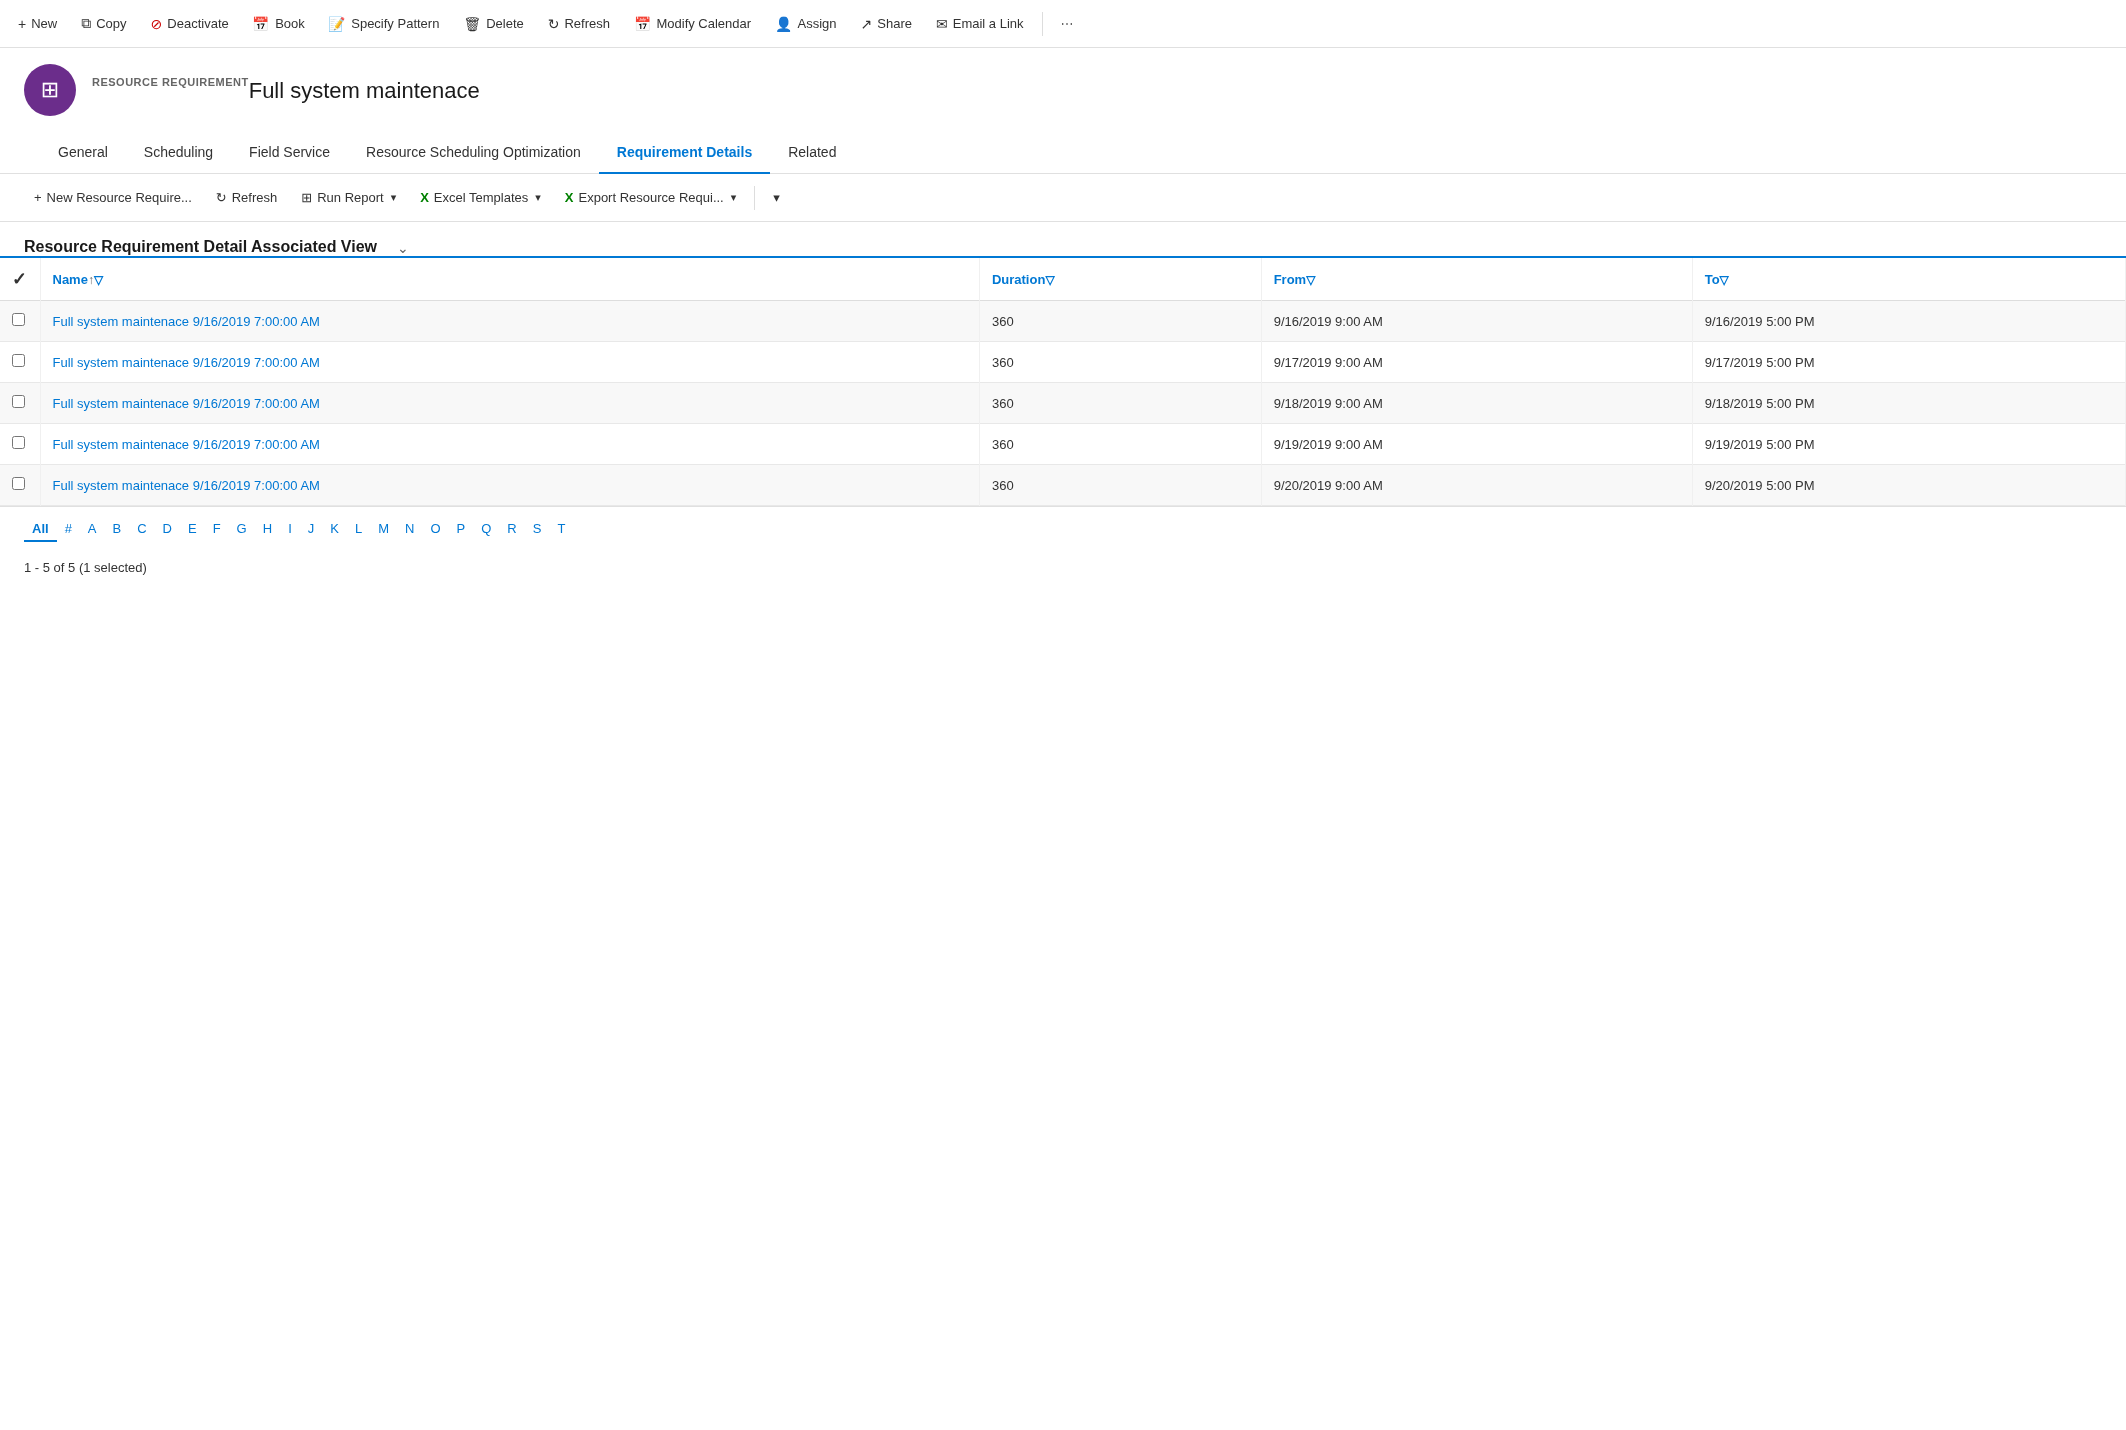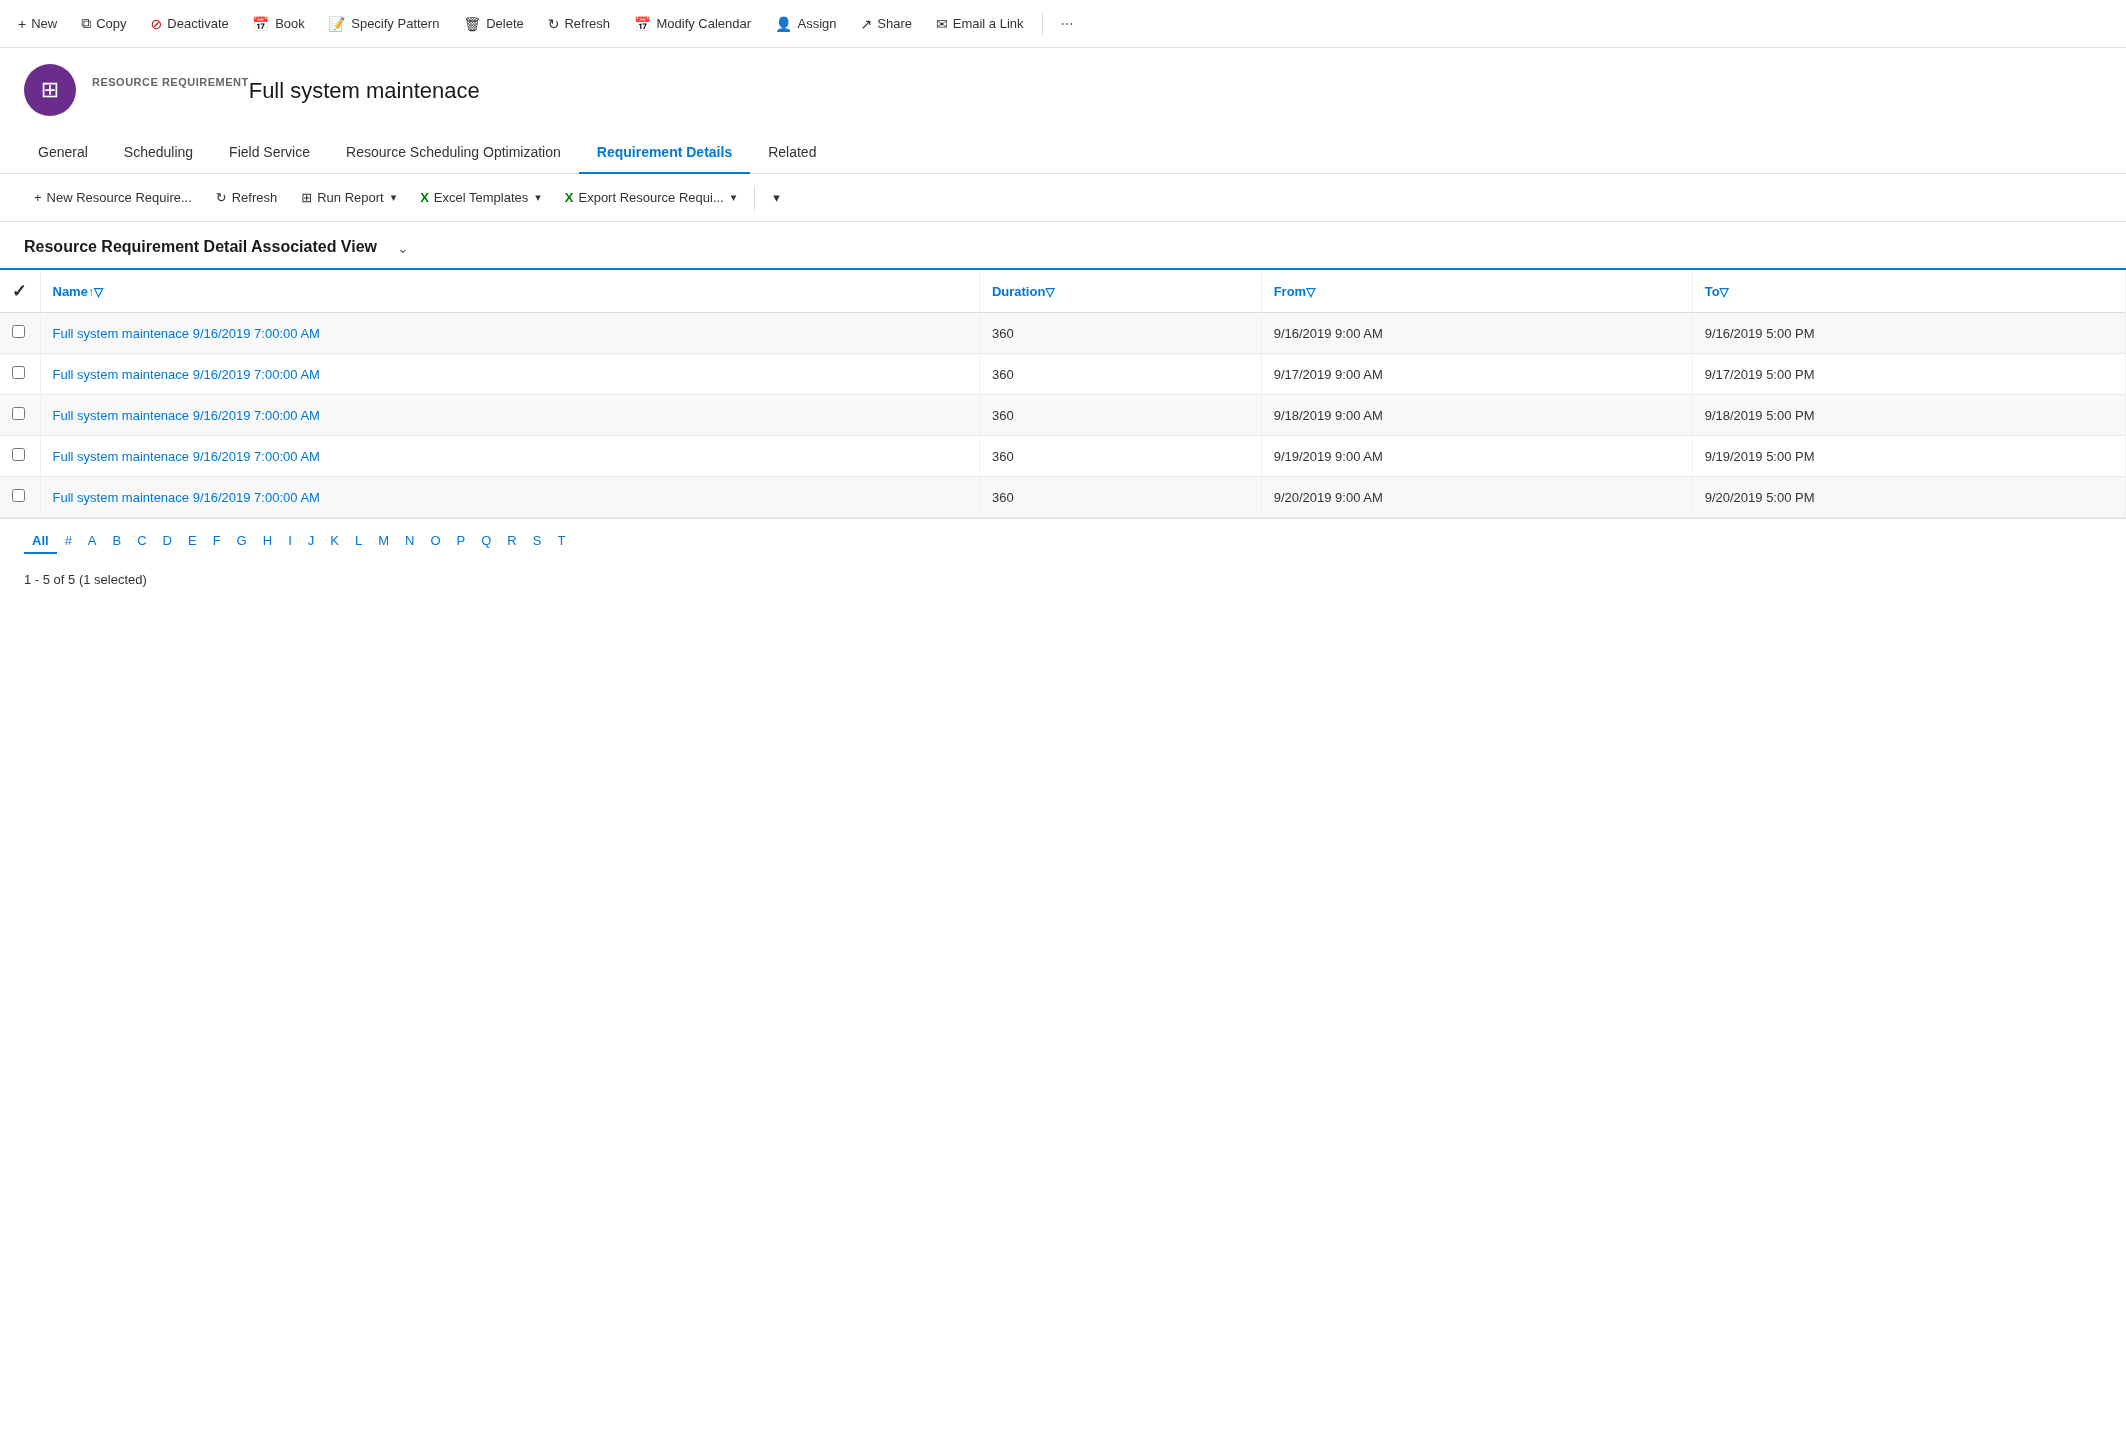--- a/index.html
+++ b/index.html
@@ -72,21 +72,21 @@
       font-size: 22px;
       font-weight: 400;
       color: #1a1a1a;
       margin-top: 2px;
     }
 
     
     .nav-tabs {
       display: flex;
       align-items: center;
-      padding: 0 20px;
+      padding: 0 40px;
       border-bottom: 1px solid #e0e0e0;
       gap: 0;
     }
     .nav-tab {
       padding: 12px 18px;
       cursor: pointer;
       font-size: 14px;
       color: #333;
       border-bottom: 2px solid transparent;
       margin-bottom: -1px;
@@ -118,21 +118,21 @@
       color: #333;
       white-space: nowrap;
       border-radius: 2px;
     }
     .sub-btn .chevron { font-size: 11px; margin-left: 2px; }
 
     
     .view-title-bar {
       display: flex;
       align-items: flex-end;
-      padding: 16px 24px 12px 24px;
+      padding: 16px 24px 0 24px;
       gap: 20px;
     }
     .view-title {
       font-size: 16px;
       font-weight: 600;
       color: #1a1a1a;
     }
     .view-title-chevron {
       font-size: 14px;
       color: #666;

